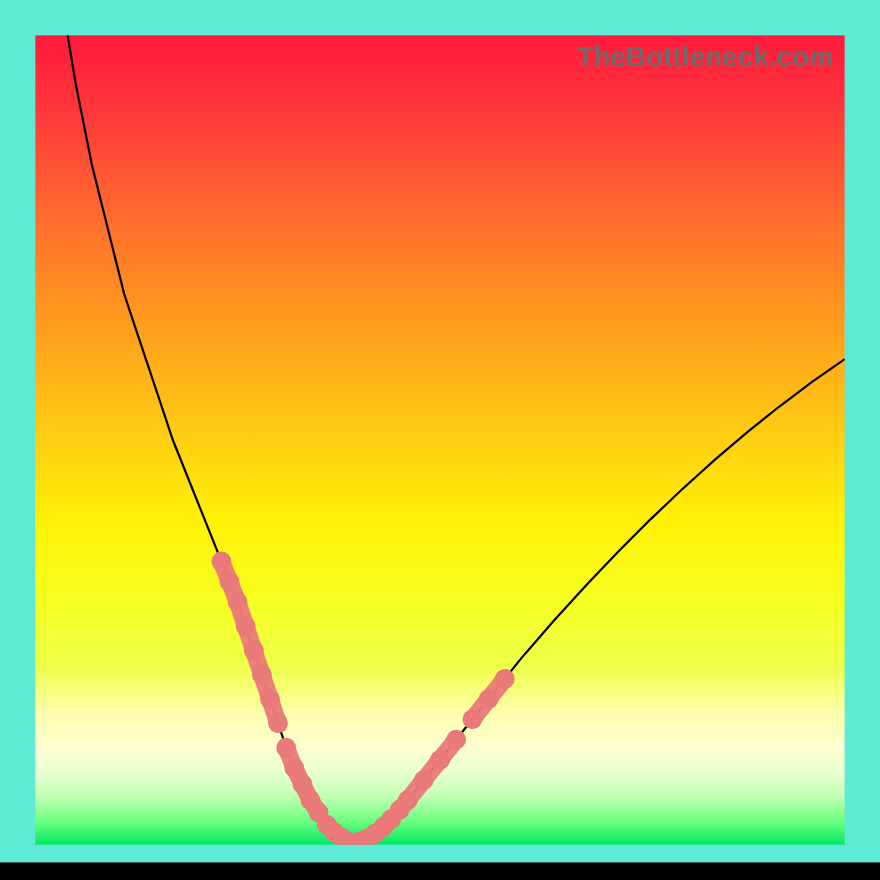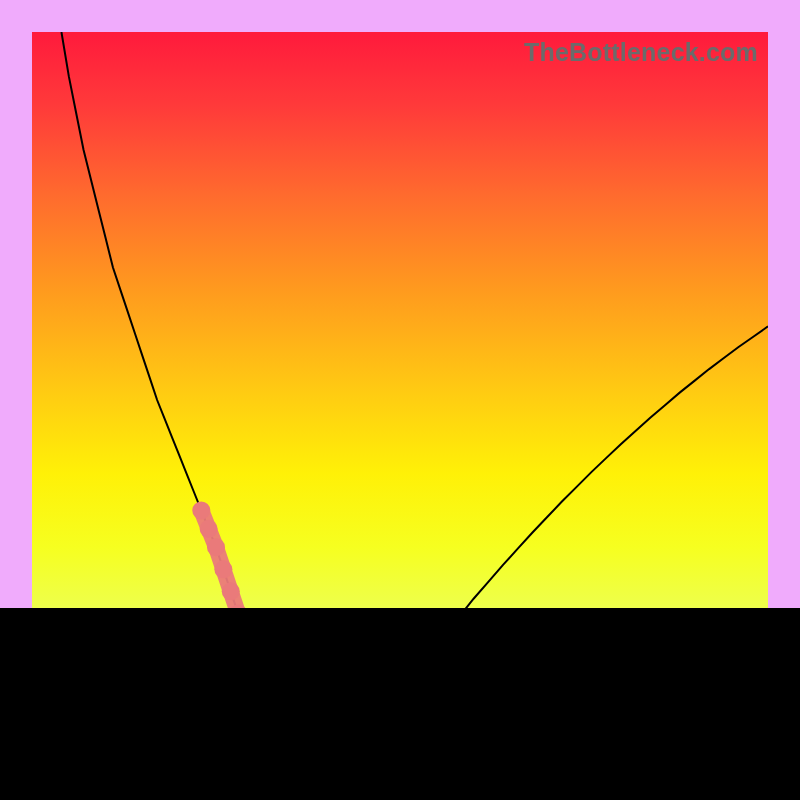--- a/index.html
+++ b/index.html
@@ -1,16 +1,16 @@
 <!DOCTYPE html>
 <html><head>
 <meta charset="utf-8">
 <style>
   body{margin:0;padding:0;background:#000;}
-  #stage{position:relative;width:800px;height:608px;background:#f0abfc;}
+  #stage{position:relative;width:800px;height:784px;background:#5eead4;}
   #plot-rect{position:absolute;left:32px;top:32px;width:736px;height:736px;overflow:hidden;}
   #gradient-bg{position:absolute;inset:0;
     background:linear-gradient(to bottom,
       #ff1a3c 0%,
       #ff3a3a 10%,
       #ff6a2e 22%,
       #ff9a1e 35%,
       #ffc813 48%,
       #fff107 60%,
       #f6ff20 70%,

